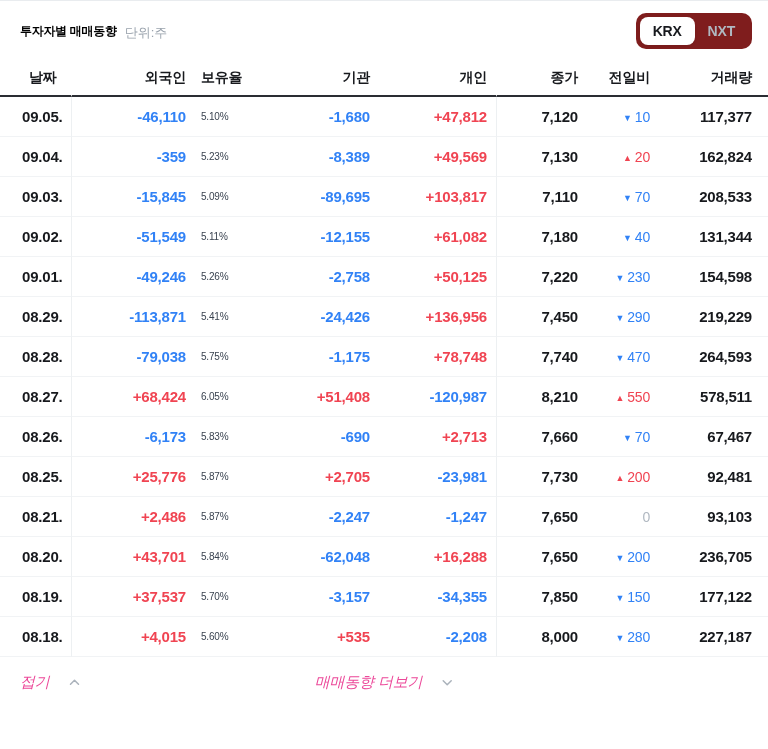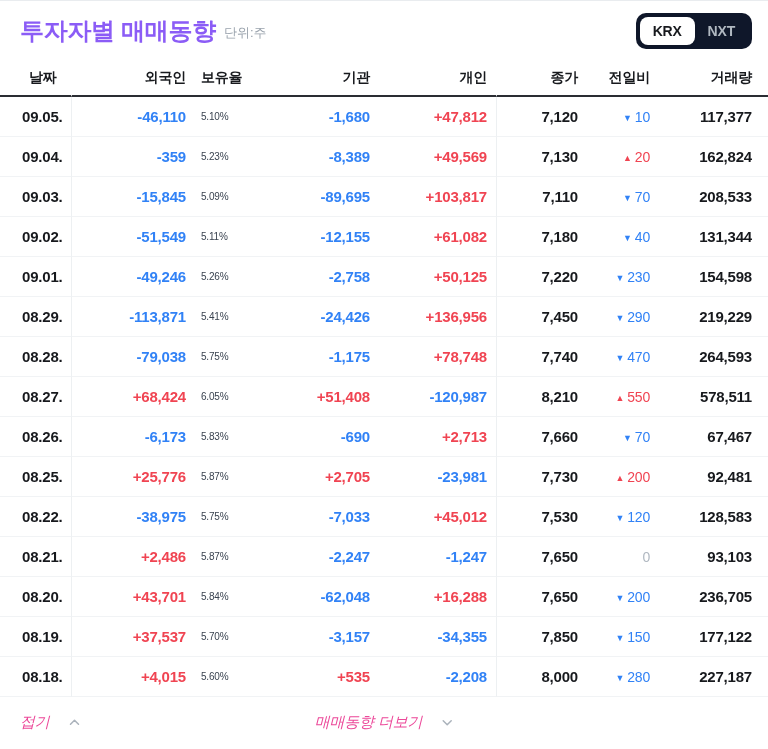--- a/index.html
+++ b/index.html
@@ -17,34 +17,34 @@
     overflow: hidden;
   }
   
   .titlebar {
     display: flex;
     align-items: center;
     height: 60px;
     padding: 0 16px 0 20px;
   }
   .page-title {
-    font-size: 24px;
+    font-size: 12px;
     font-weight: 700;
     letter-spacing: -0.3px;
-    color: #8b5cf6;
+    color: #000000;
   }
   .unit-label {
     font-size: 13px;
     color: #9aa3ad;
     margin-left: 8px;
     margin-top: 4px;
   }
   .market-toggle {
     margin-left: auto;
-    background: #0f172a;
+    background: #7f1d1d;
     border-radius: 10px;
     padding: 4px;
     display: flex;
     align-items: center;
   }
   .toggle-btn {
     height: 28px;
     padding: 0 13px;
     font-size: 14px;
     font-weight: 700;
@@ -269,30 +269,20 @@
           <td class="col-date divider-r">08.25.</td>
           <td class="col-foreigner up">+25,776</td>
           <td class="col-ratio">5.87%</td>
           <td class="col-inst up">+2,705</td>
           <td class="col-indiv divider-r down">-23,981</td>
           <td class="col-close">7,730</td>
           <td class="col-change up"><span class="arrow">▲</span><span>200</span></td>
           <td class="col-volume">92,481</td>
         </tr>
         <tr>
-          <td class="col-date divider-r">08.22.</td>
-          <td class="col-foreigner down">-38,975</td>
-          <td class="col-ratio">5.75%</td>
-          <td class="col-inst down">-7,033</td>
-          <td class="col-indiv divider-r up">+45,012</td>
-          <td class="col-close">7,530</td>
-          <td class="col-change down"><span class="arrow">▼</span><span>120</span></td>
-          <td class="col-volume">128,583</td>
-        </tr>
-        <tr>
           <td class="col-date divider-r">08.21.</td>
           <td class="col-foreigner up">+2,486</td>
           <td class="col-ratio">5.87%</td>
           <td class="col-inst down">-2,247</td>
           <td class="col-indiv divider-r down">-1,247</td>
           <td class="col-close">7,650</td>
           <td class="col-change flat"><span>0</span></td>
           <td class="col-volume">93,103</td>
         </tr>
         <tr>

